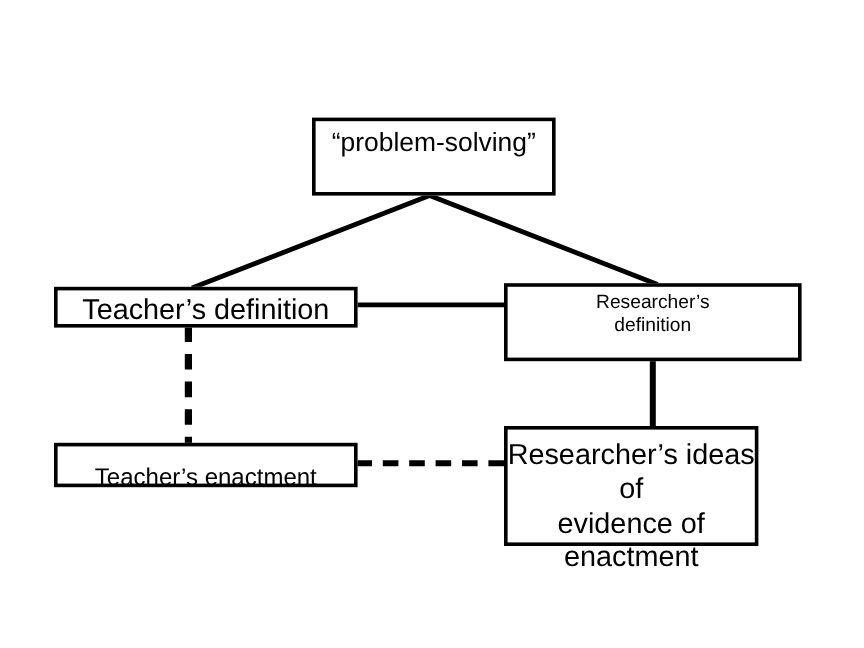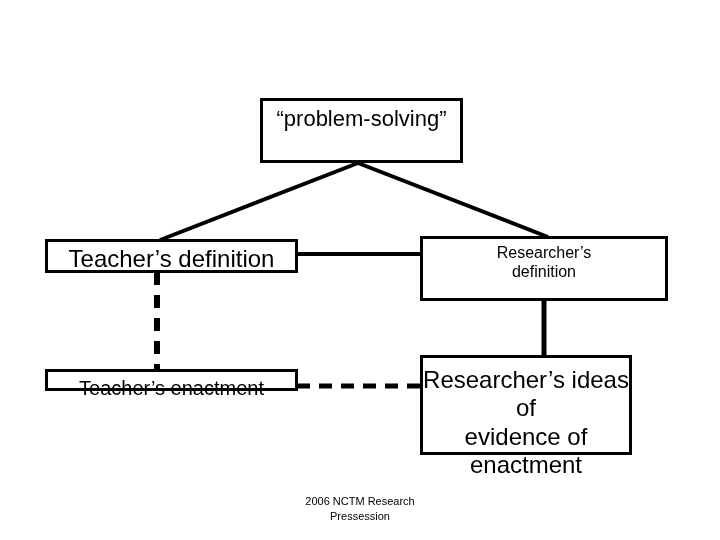--- a/index.html
+++ b/index.html
@@ -57,23 +57,23 @@
     width: 248px;
     height: 65px;
     font-size: 16px;
     padding-top: 5px;
   }
   
   #box-teacher-enactment {
     left: 45px;
     top: 369px;
     width: 253px;
-    height: 22px;
+    height: 37px;
     font-size: 20px;
-    padding-top: 5px;
+    padding-top: 15px;
   }
   
   #box-researcher-ideas {
     left: 420px;
     top: 355px;
     width: 212px;
     height: 100px;
     font-size: 24px;
     padding-top: 8px;
   }
@@ -138,16 +138,14 @@
   <div class="node-box" id="box-teacher-enactment">
     <span class="node-label">Teacher’s enactment</span>
   </div>
 
   <div class="node-box" id="box-researcher-ideas">
     <span class="node-label">Researcher’s ideas of
 evidence of
 enactment</span>
   </div>
 
-  <div id="footer-note">2006 NCTM Research
-Pressession</div>
 
 </div>
 
 </body></html>

